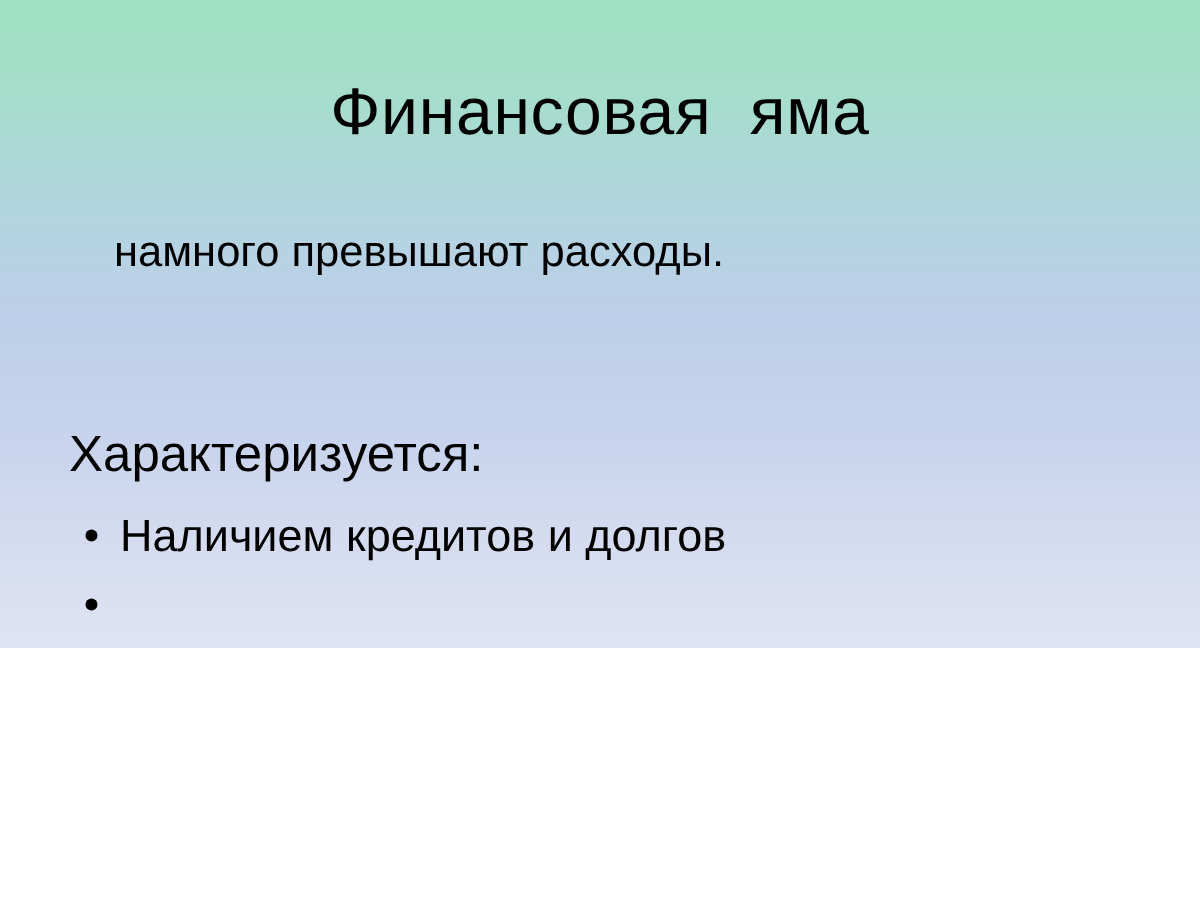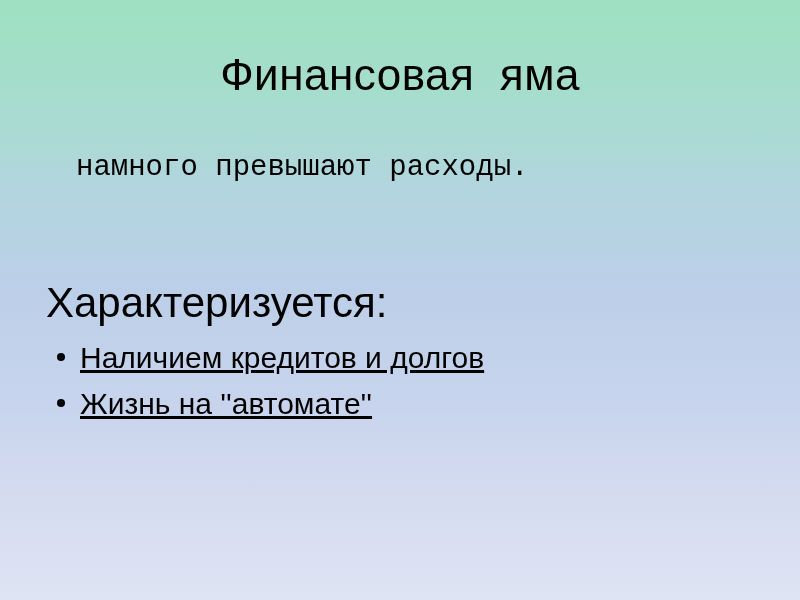--- a/index.html
+++ b/index.html
@@ -2,21 +2,21 @@
 <html><head>
 <meta charset="utf-8">
 <style>
   html, body {
     margin: 0;
     padding: 0;
   }
   .slide {
     position: relative;
     width: 800px;
-    height: 600px;
+    height: 432px;
     overflow: hidden;
     background: linear-gradient(180deg,
       #9ee0c1 0%,
       #a6ddcd 16%,
       #b2d5df 32%,
       #bccfe8 48%,
       #c8d4ed 68%,
       #d5dcf0 84%,
       #dee4f3 100%);
     font-family: "Liberation Sans", "DejaVu Sans", sans-serif;
@@ -40,45 +40,43 @@
     width: 600px;
     font-size: 29px;
     line-height: 44px;
   }
   .subtitle-line-1 {
     display: block;
     padding-left: 50px;
   }
   .subtitle-line-2 {
     display: block;
-    font-family: Liberation Mono, monospace;
   }
   .section-heading {
     position: absolute;
     top: 284px;
     left: 46px;
-    font-size: 42px;
+    font-size: 34px;
     line-height: 38px;
   }
   .bullet-list {
     position: absolute;
     top: 336px;
     left: 57px;
     width: 660px;
     margin: 0;
     padding: 0;
     list-style: none;
     font-size: 30px;
     line-height: 44px;
   }
   .bullet-item {
     position: relative;
     padding-left: 23px;
     margin-bottom: 2px;
-    text-decoration: underline;
   }
   .bullet-marker {
     position: absolute;
     left: 0;
     top: 17px;
     width: 8px;
     height: 8px;
     border-radius: 50%;
     background: #000000;
   }
@@ -96,17 +94,16 @@
 
   <div class="section-heading">Характеризуется:</div>
 
   <ul class="bullet-list">
     <li class="bullet-item">
       <span class="bullet-marker"></span>
       <span>Наличием кредитов и долгов</span>
     </li>
     <li class="bullet-item">
       <span class="bullet-marker"></span>
-      <span>Жизнь на ''автомате''</span>
     </li>
   </ul>
 
 </div>
 
 </body></html>

